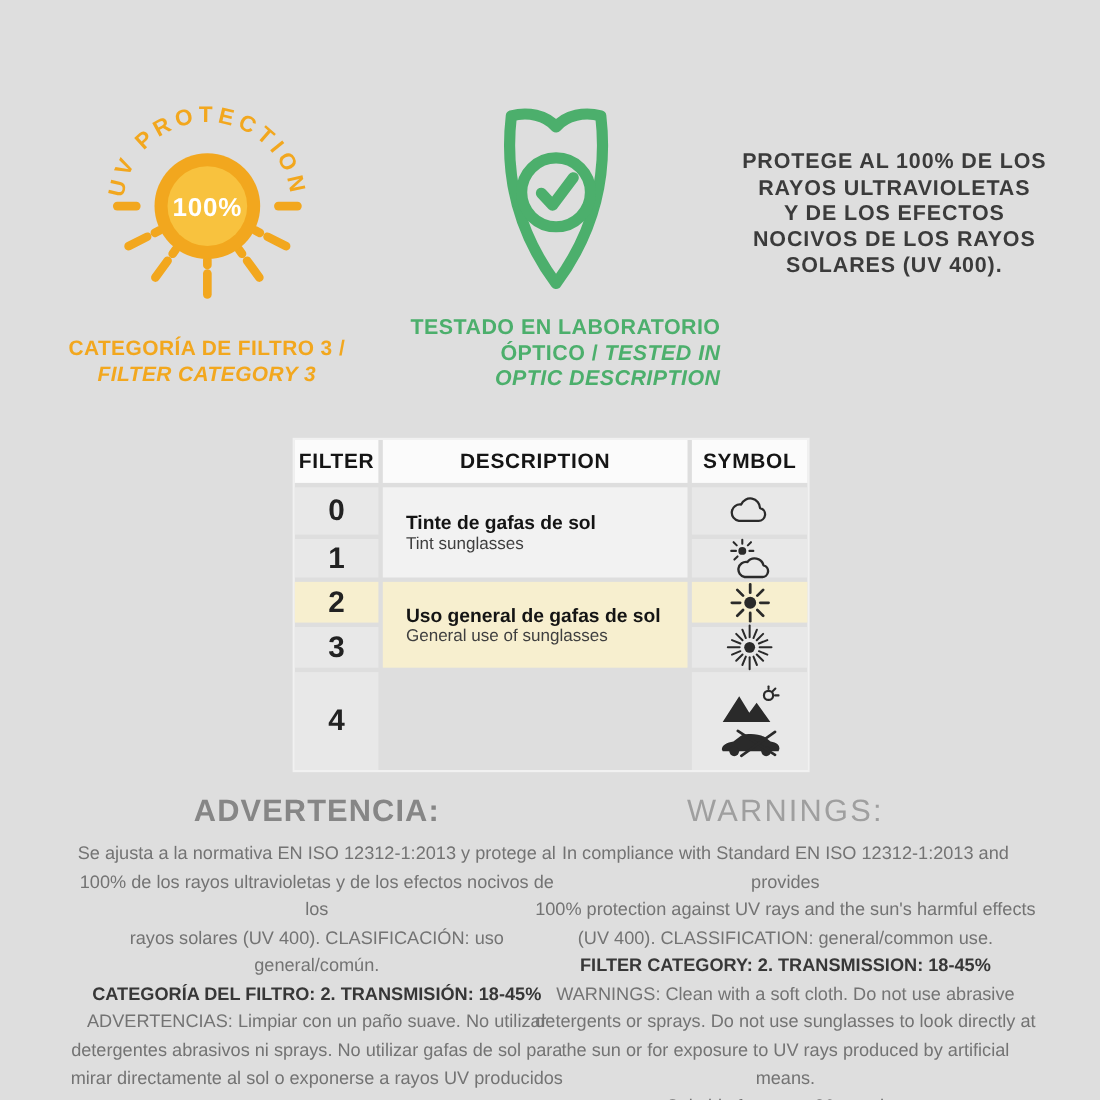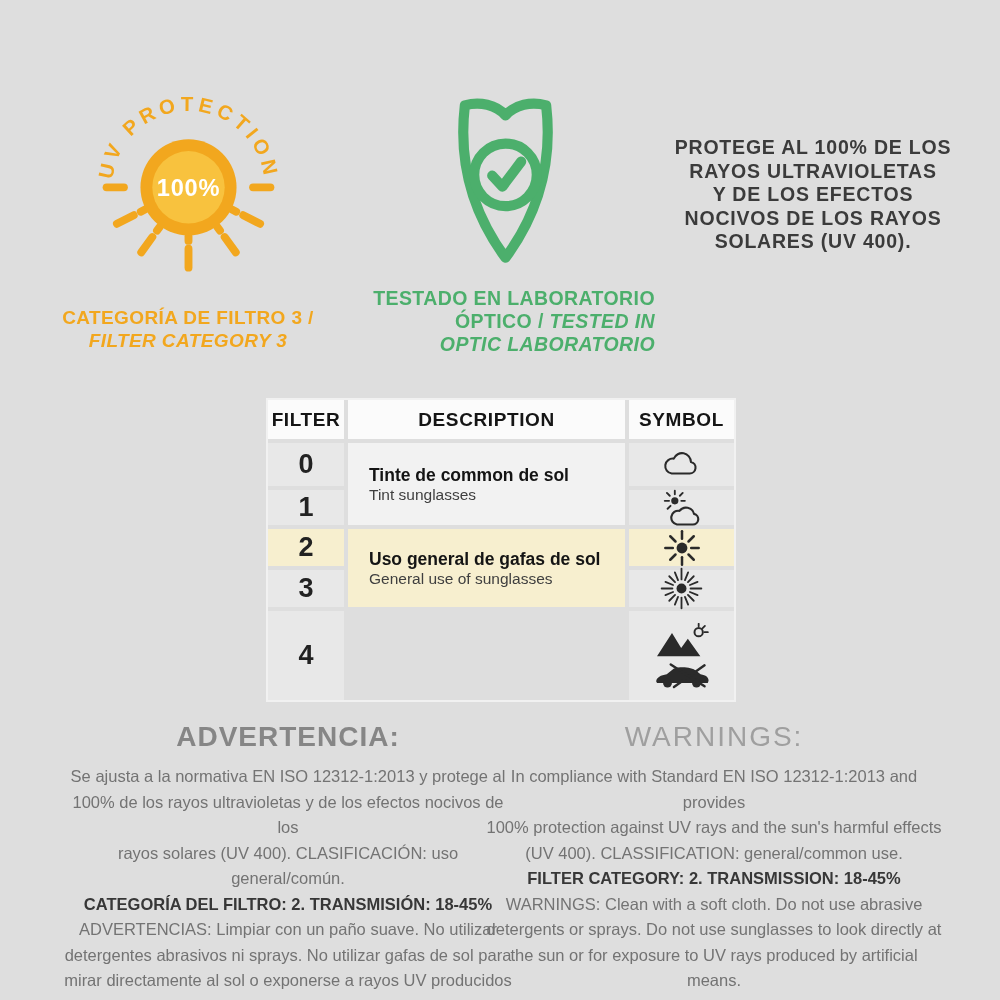--- a/index.html
+++ b/index.html
@@ -96,39 +96,39 @@
   <g fill="none" stroke="currentColor" stroke-width="13" stroke-linecap="round" stroke-linejoin="round">
     <path d="M85 30 C 73 16 52 12 33 17 C 28 60 28 135 85 212 C 142 135 142 60 137 17 C 118 12 97 16 85 30 Z"></path>
     <circle cx="85" cy="106" r="40"></circle>
     <polyline points="68,107 81,121 105,89"></polyline>
   </g>
 </svg>
 
 <div class="abs lab-caption">
   <div>TESTADO EN LABORATORIO</div>
   <div><span>ÓPTICO / </span><span class="italic">TESTED IN</span></div>
-  <div class="italic">OPTIC LABORATORIO</div>
+  <div class="italic">OPTIC DESCRIPTION</div>
 </div>
 
 <div class="abs protect">
   <div class="es">PROTEGE AL 100% DE LOS
 RAYOS ULTRAVIOLETAS
 Y DE LOS EFECTOS
 NOCIVOS DE LOS RAYOS
 SOLARES (UV 400).</div>
 </div>
 
 <div class="abs ft">
   <div class="cell hdr" style="grid-area:1/1">FILTER</div>
   <div class="cell hdr" style="grid-area:1/2">DESCRIPTION</div>
   <div class="cell hdr" style="grid-area:1/3">SYMBOL</div>
 
   <div class="cell num" style="grid-area:2/1">0</div>
   <div class="cell desc" style="grid-area:2/2/span 2">
-    <div class="primary">Tinte de common de sol</div>
+    <div class="primary">Tinte de gafas de sol</div>
     <div class="secondary">Tint sunglasses</div>
   </div>
   <div class="cell sym" style="grid-area:2/3">
     <span class="symwrap">
         <svg width="44" height="31" viewBox="0 0 64 44">
           <path d="M17 35 h26 a8.5 8.5 0 0 0 2-16.8 A13 13 0 0 0 20 13.5 A9.5 9.5 0 0 0 17 35 Z" fill="none" stroke="#2a2a2a" stroke-width="3" stroke-linejoin="round"></path>
         </svg>
       </span>
   </div>
   <div class="cell num" style="grid-area:3/1">1</div>

